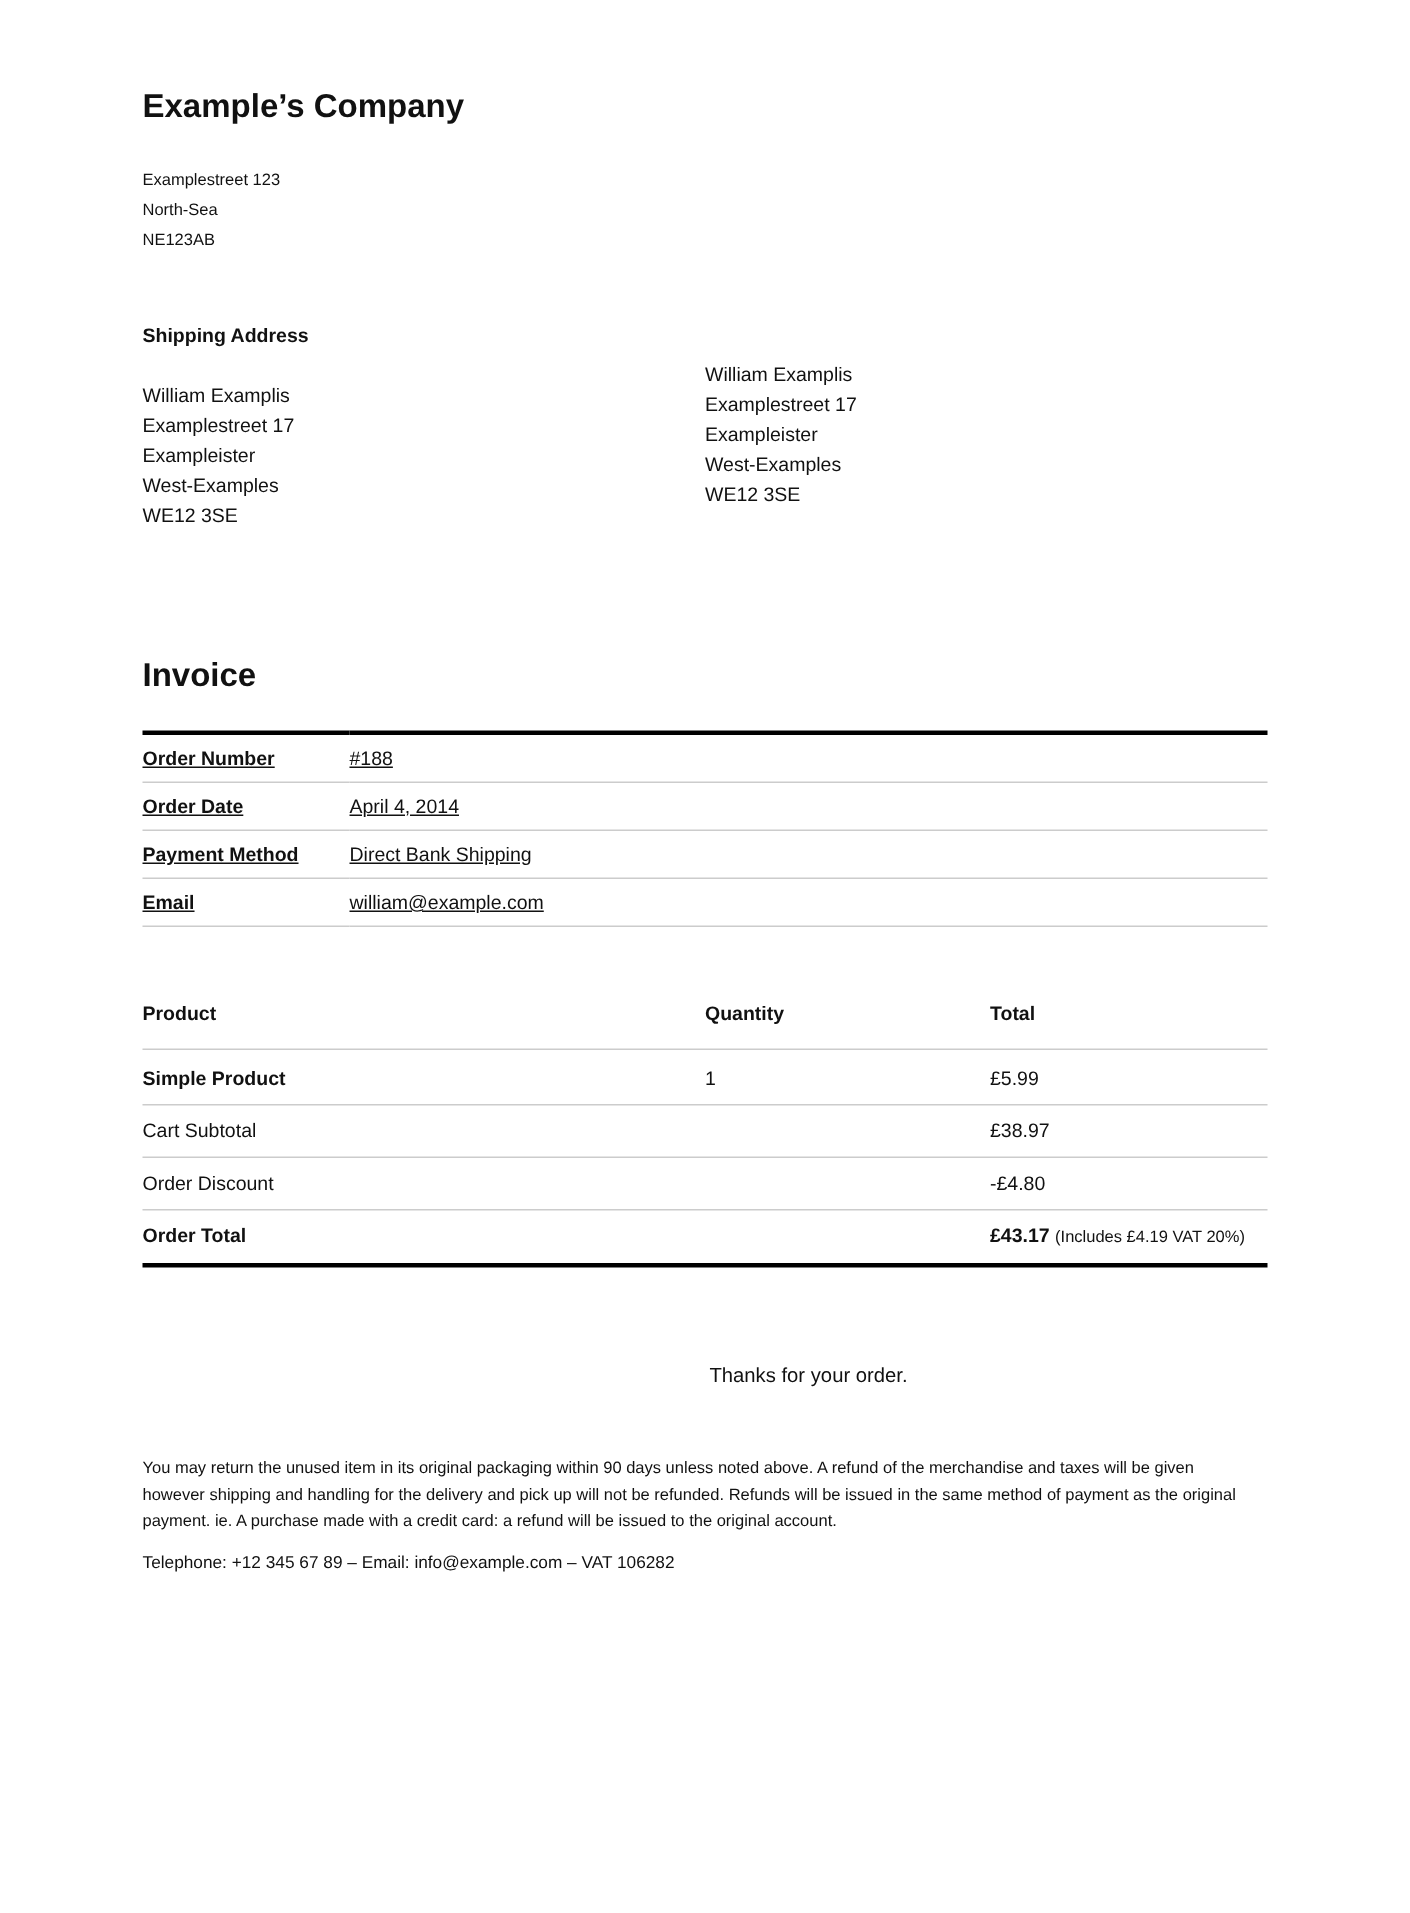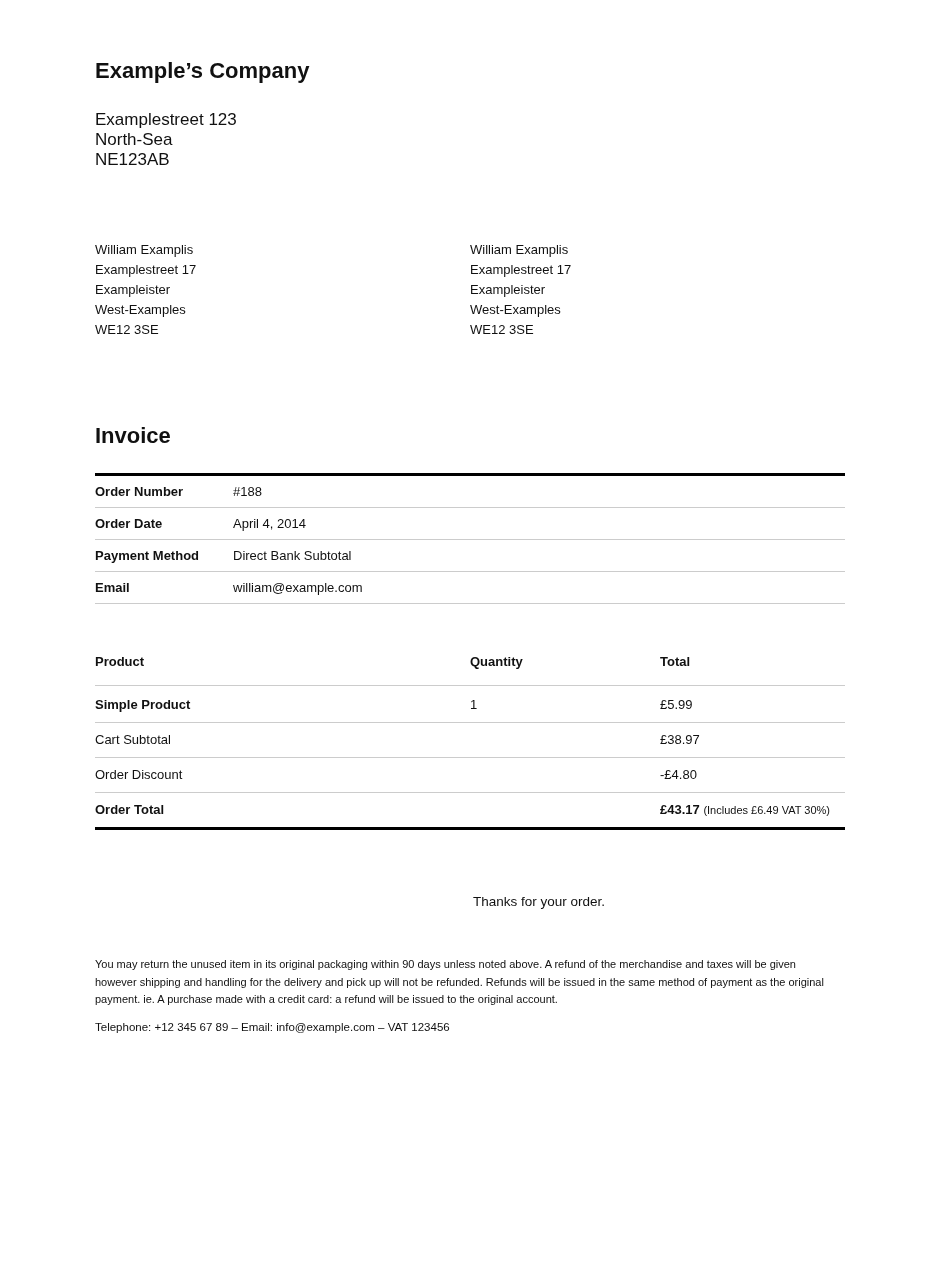--- a/index.html
+++ b/index.html
@@ -25,21 +25,21 @@
   .content{width:750px;}
 
   h1.company-name{
     font-size:22px;
     line-height:24px;
     font-weight:bold;
     letter-spacing:0;
   }
   .company-address{
     margin-top:27px;
-    font-size:17px;
+    font-size:11px;
     line-height:20px;
   }
 
   .addresses{
     display:flex;
     margin-top:47px;
   }
   .address-col{width:375px;}
   .address-title{
     font-size:13px;
@@ -59,21 +59,21 @@
     font-weight:bold;
   }
 
   table{border-collapse:collapse;width:750px;table-layout:fixed;}
   td,th{vertical-align:top;text-align:left;}
 
   table.details{
     margin-top:25px;
     border-top:3px solid var(--rule-heavy);
   }
-  table.details tr{border-bottom:1px solid var(--rule-light);}
+  table.details tr{border-bottom:1px solid var(--rule-light);text-decoration:underline;}
   table.details td{
     font-size:13px;
     line-height:15px;
     padding:8px 0;
   }
   table.details td.label{width:138px;font-weight:bold;}
 
   table.products{margin-top:50px;}
   table.products col.c-product{width:375px;}
   table.products col.c-qty{width:190px;}
@@ -136,20 +136,21 @@
     <h1 class="company-name">Example’s Company</h1>
 
     <div class="company-address">
       <div>Examplestreet 123</div>
       <div>North-Sea</div>
       <div>NE123AB</div>
     </div>
 
     <div class="addresses">
       <div class="address-col">
+        <div class="address-title">Shipping Address</div>
         <div class="address-lines">
           <div>William Examplis</div>
           <div>Examplestreet 17</div>
           <div>Exampleister</div>
           <div>West-Examples</div>
           <div>WE12 3SE</div>
         </div>
       </div>
       <div class="address-col">
         <div class="address-lines">
@@ -169,21 +170,21 @@
         <tr>
           <td class="label">Order Number</td>
           <td class="value">#188</td>
         </tr>
         <tr>
           <td class="label">Order Date</td>
           <td class="value">April 4, 2014</td>
         </tr>
         <tr>
           <td class="label">Payment Method</td>
-          <td class="value">Direct Bank Subtotal</td>
+          <td class="value">Direct Bank Shipping</td>
         </tr>
         <tr>
           <td class="label">Email</td>
           <td class="value">william@example.com</td>
         </tr>
       </tbody>
     </table>
 
     <table class="products">
       <colgroup>
@@ -212,25 +213,25 @@
           <td>£38.97</td>
         </tr>
         <tr class="totals-row">
           <td>Order Discount</td>
           <td></td>
           <td>-£4.80</td>
         </tr>
         <tr class="totals-row order-total">
           <td>Order Total</td>
           <td></td>
-          <td><span>£43.17</span> <span class="value-suffix">(Includes £6.49 VAT 30%)</span></td>
+          <td><span>£43.17</span> <span class="value-suffix">(Includes £4.19 VAT 20%)</span></td>
         </tr>
       </tbody>
     </table>
 
     <p class="thanks">Thanks for your order.</p>
 
     <p class="policy">You may return the unused item in its original packaging within 90 days unless noted above. A refund of the merchandise and taxes will be given however shipping and handling for the delivery and pick up will not be refunded. Refunds will be issued in the same method of payment as the original payment. ie. A purchase made with a credit card: a refund will be issued to the original account.</p>
 
-    <p class="contact">Telephone: +12 345 67 89 – Email: info@example.com – VAT 123456</p>
+    <p class="contact">Telephone: +12 345 67 89 – Email: info@example.com – VAT 106282</p>
 
   </div>
 </div>
 
 </body></html>

